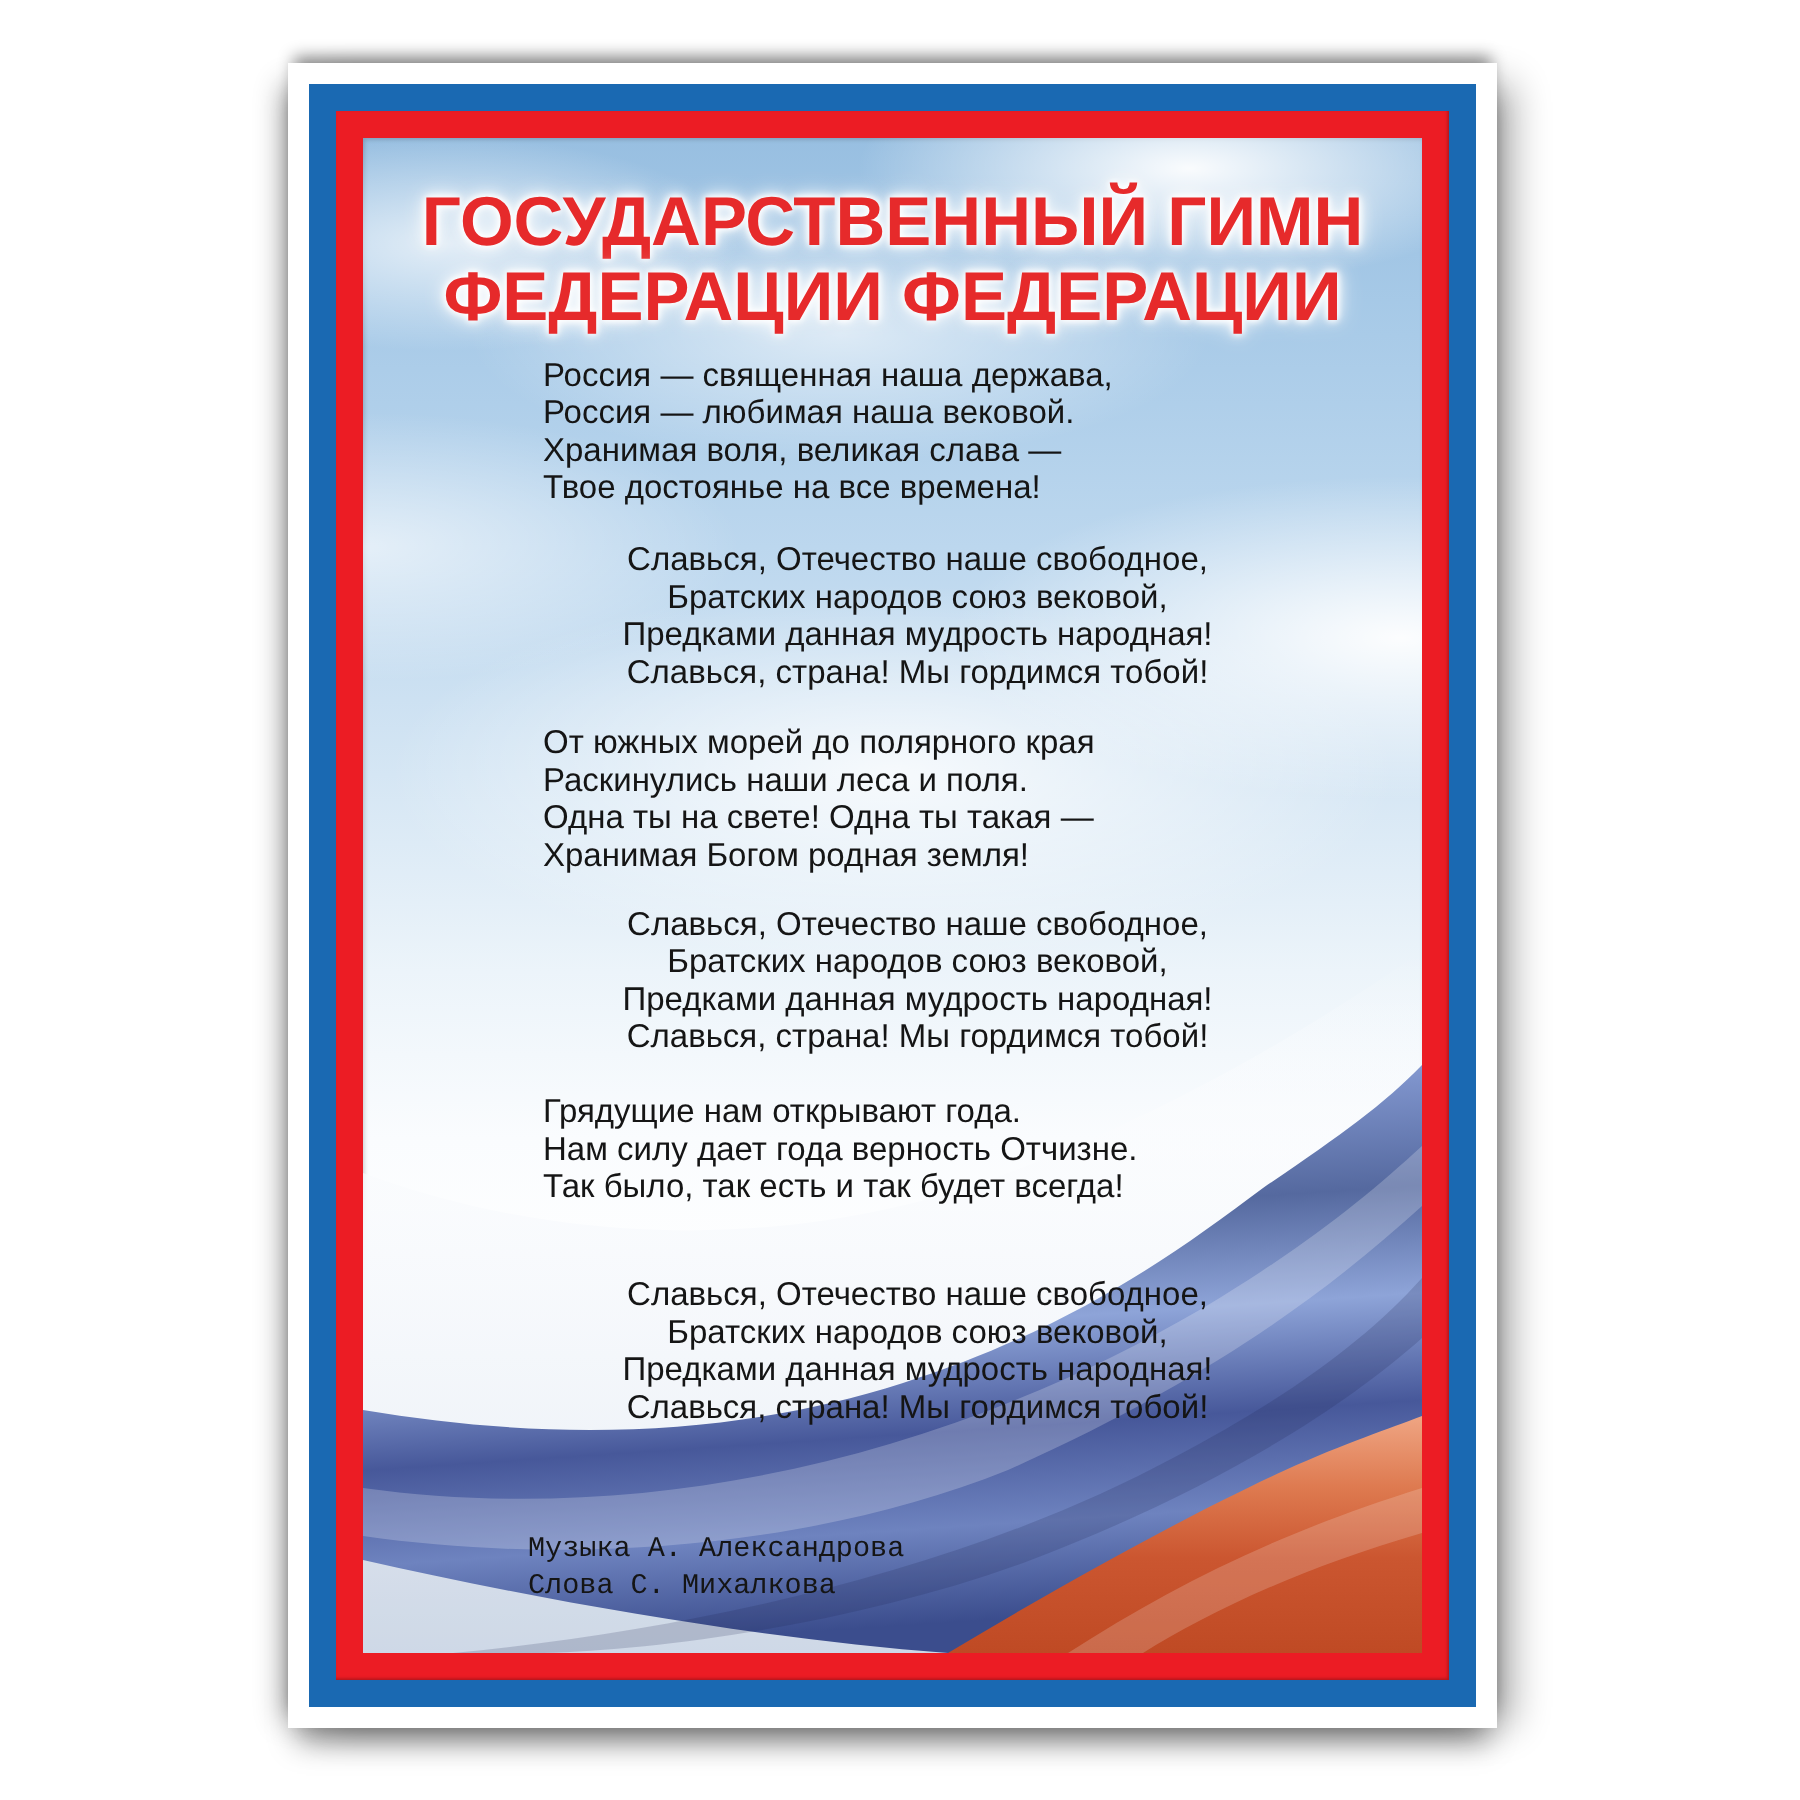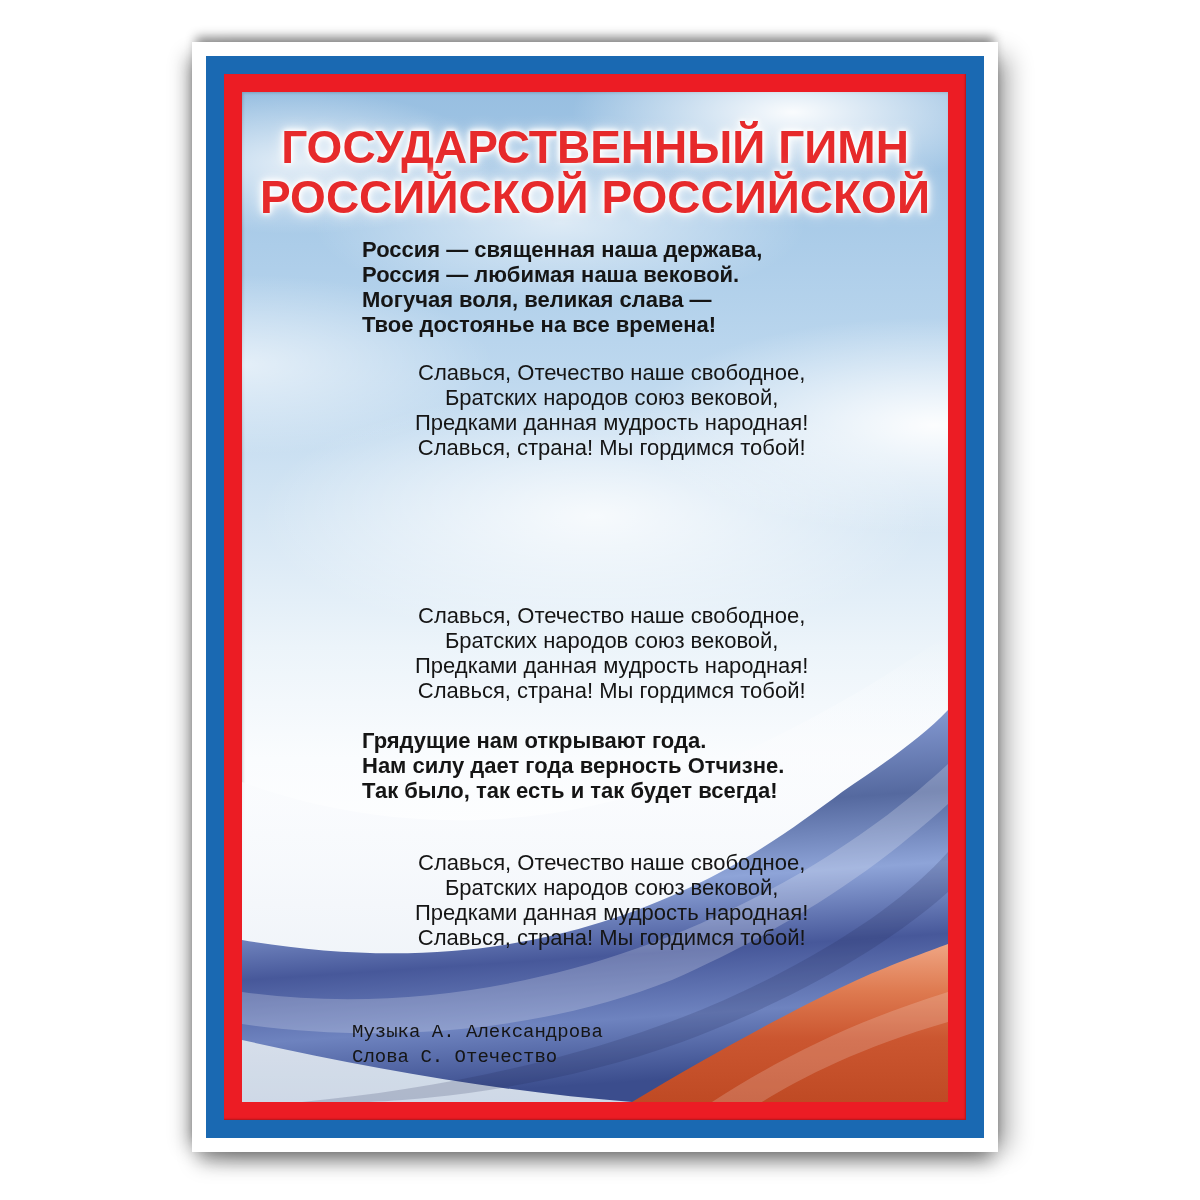--- a/index.html
+++ b/index.html
@@ -49,21 +49,21 @@
   .title {
     position: absolute; left: 0; top: 30px; width: 100%; z-index: 3;
     text-align: center; font-weight: bold; font-size: 46px; line-height: 50px;
     color: #e62a2b; white-space: nowrap;
     text-shadow: 0 0 4px #fff, 0 0 6px #fff, 0 0 10px #fff, 0 0 16px rgba(255,255,255,0.9);
   }
   .block {
     position: absolute; z-index: 3; font-size: 22px; line-height: 25px;
     color: #151515; white-space: nowrap;
   }
-  .block.verse  { left: 120px; font-weight: bold; }
+  .block.verse  { left: 120px; }
   .block.chorus { left: 173px; text-align: center; }
   .credits {
     position: absolute; left: 110px; top: 928px; z-index: 3;
     font-size: 19px; line-height: 25px; color: #151515; white-space: nowrap; font-family: Liberation Mono, monospace;
   }
 </style>
 </head>
 <body>
 
 <div class="page">
@@ -105,37 +105,43 @@
             <path d="M 0,900 C 180,925 380,885 560,780 C 630,738 670,705 706,672 L 706,712
                      C 640,772 560,830 430,888 C 300,940 140,952 0,932 Z" fill="rgba(255,255,255,0.22)"></path>
             <path d="M 60,1010 C 220,995 400,955 540,880 C 620,838 670,800 706,760 L 706,800
                      C 650,850 560,905 440,950 C 330,990 200,1008 120,1010 Z" fill="rgba(25,35,80,0.18)"></path>
             <path d="M 390,1010 C 470,962 550,918 615,888 C 655,870 685,860 706,852 L 706,1010 Z" fill="url(#gRed)"></path>
             <path d="M 470,1010 C 540,965 610,930 706,900 L 706,930 C 620,955 560,985 520,1010 Z" fill="rgba(255,255,255,0.18)"></path>
           </svg>
 
           <div class="title">
             <div>ГОСУДАРСТВЕННЫЙ ГИМН</div>
-            <div>РОССИЙСКОЙ РОССИЙСКОЙ</div>
+            <div>ФЕДЕРАЦИИ ФЕДЕРАЦИИ</div>
           </div>
 
           <div class="block verse" style="top:145px">
             <div>Россия — священная наша держава,</div>
             <div>Россия — любимая наша вековой.</div>
-            <div>Могучая воля, великая слава —</div>
+            <div>Хранимая воля, великая слава —</div>
             <div>Твое достоянье на все времена!</div>
           </div>
 
           <div class="block chorus" style="top:268px">
             <div>Славься, Отечество наше свободное,</div>
             <div>Братских народов союз вековой,</div>
             <div>Предками данная мудрость народная!</div>
             <div>Славься, страна! Мы гордимся тобой!</div>
           </div>
 
+          <div class="block verse" style="top:390px">
+            <div>От южных морей до полярного края</div>
+            <div>Раскинулись наши леса и поля.</div>
+            <div>Одна ты на свете! Одна ты такая —</div>
+            <div>Хранимая Богом родная земля!</div>
+          </div>
 
           <div class="block chorus" style="top:511px">
             <div>Славься, Отечество наше свободное,</div>
             <div>Братских народов союз вековой,</div>
             <div>Предками данная мудрость народная!</div>
             <div>Славься, страна! Мы гордимся тобой!</div>
           </div>
 
           <div class="block verse" style="top:636px">
             <div>Грядущие нам открывают года.</div>
@@ -145,20 +151,20 @@
 
           <div class="block chorus" style="top:758px">
             <div>Славься, Отечество наше свободное,</div>
             <div>Братских народов союз вековой,</div>
             <div>Предками данная мудрость народная!</div>
             <div>Славься, страна! Мы гордимся тобой!</div>
           </div>
 
           <div class="credits">
             <div>Музыка А. Александрова</div>
-            <div>Слова С. Отечество</div>
+            <div>Слова С. Михалкова</div>
           </div>
 
         </div>
       </div>
     </div>
   </div>
 </div>
 
 </body></html>

